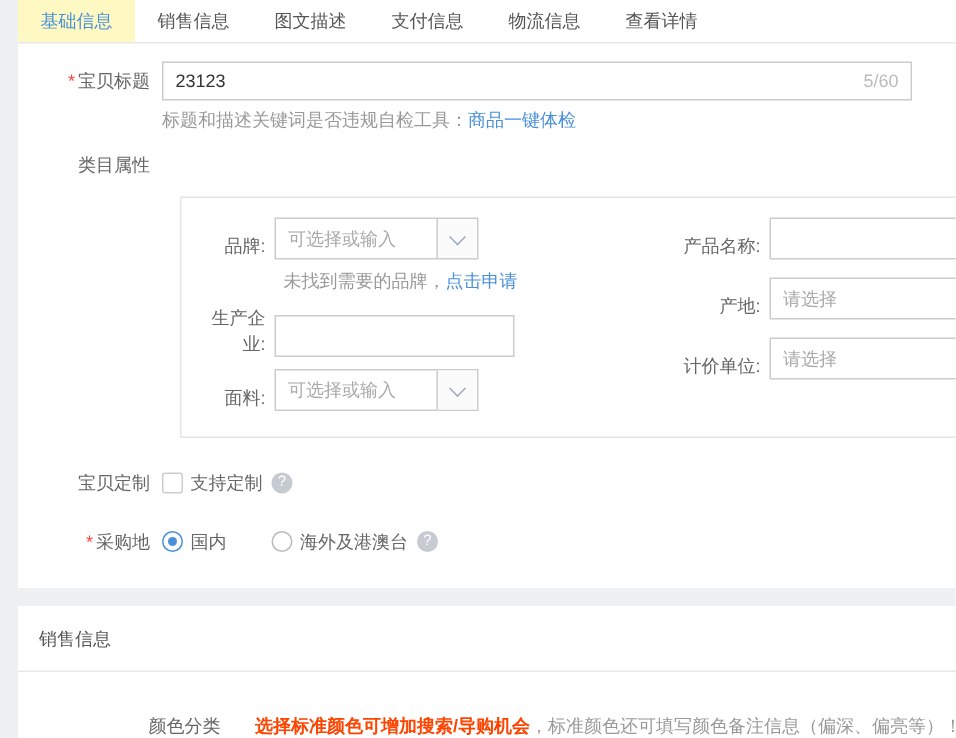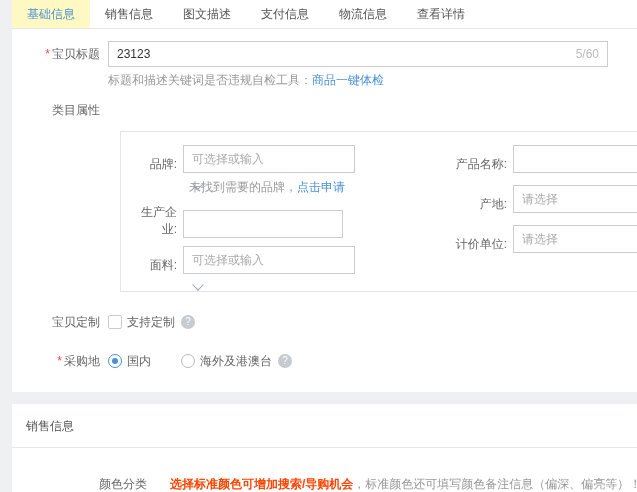--- a/index.html
+++ b/index.html
@@ -58,21 +58,21 @@
   
   .attr-box {
     margin-left:108px; margin-top:13px; border:1px solid #e5e5e5;
     width:560px; padding:13px 0 17px 6px; display:flex;
   }
   .attr-col-l { width:316px; flex:none; }
   .attr-col-r { flex:1; }
   .attr-row { display:flex; align-items:flex-end; }
   .attr-lbl { width:56px; flex:none; text-align:right; padding-right:6px; color:#666; }
   .attr-lbl-r { width:70px; flex:none; text-align:right; padding-right:6px; color:#666; }
-  .attr-sel { width:172px;flex-direction:column; }
+  .attr-sel { width:136px; }
   .attr-inp { width:160px; height:28px; }
   .attr-inp-r { width:230px; height:28px; }
   .attr-helper { margin-left:62px; margin-top:6px; margin-bottom:8px; color:#999; }
   .mt8 { margin-top:8px; }
   .mt12 { margin-top:12px; }
 
   
   .checkbox { width:14px; height:14px; border:1px solid #ccc; border-radius:2px; background:#fff; flex:none; cursor:pointer; }
   .radio { width:14px; height:14px; border:1px solid #bbb; border-radius:50%; background:#fff; flex:none; position:relative; cursor:pointer; }
   .radio.on { border-color:#4a90d8; }

